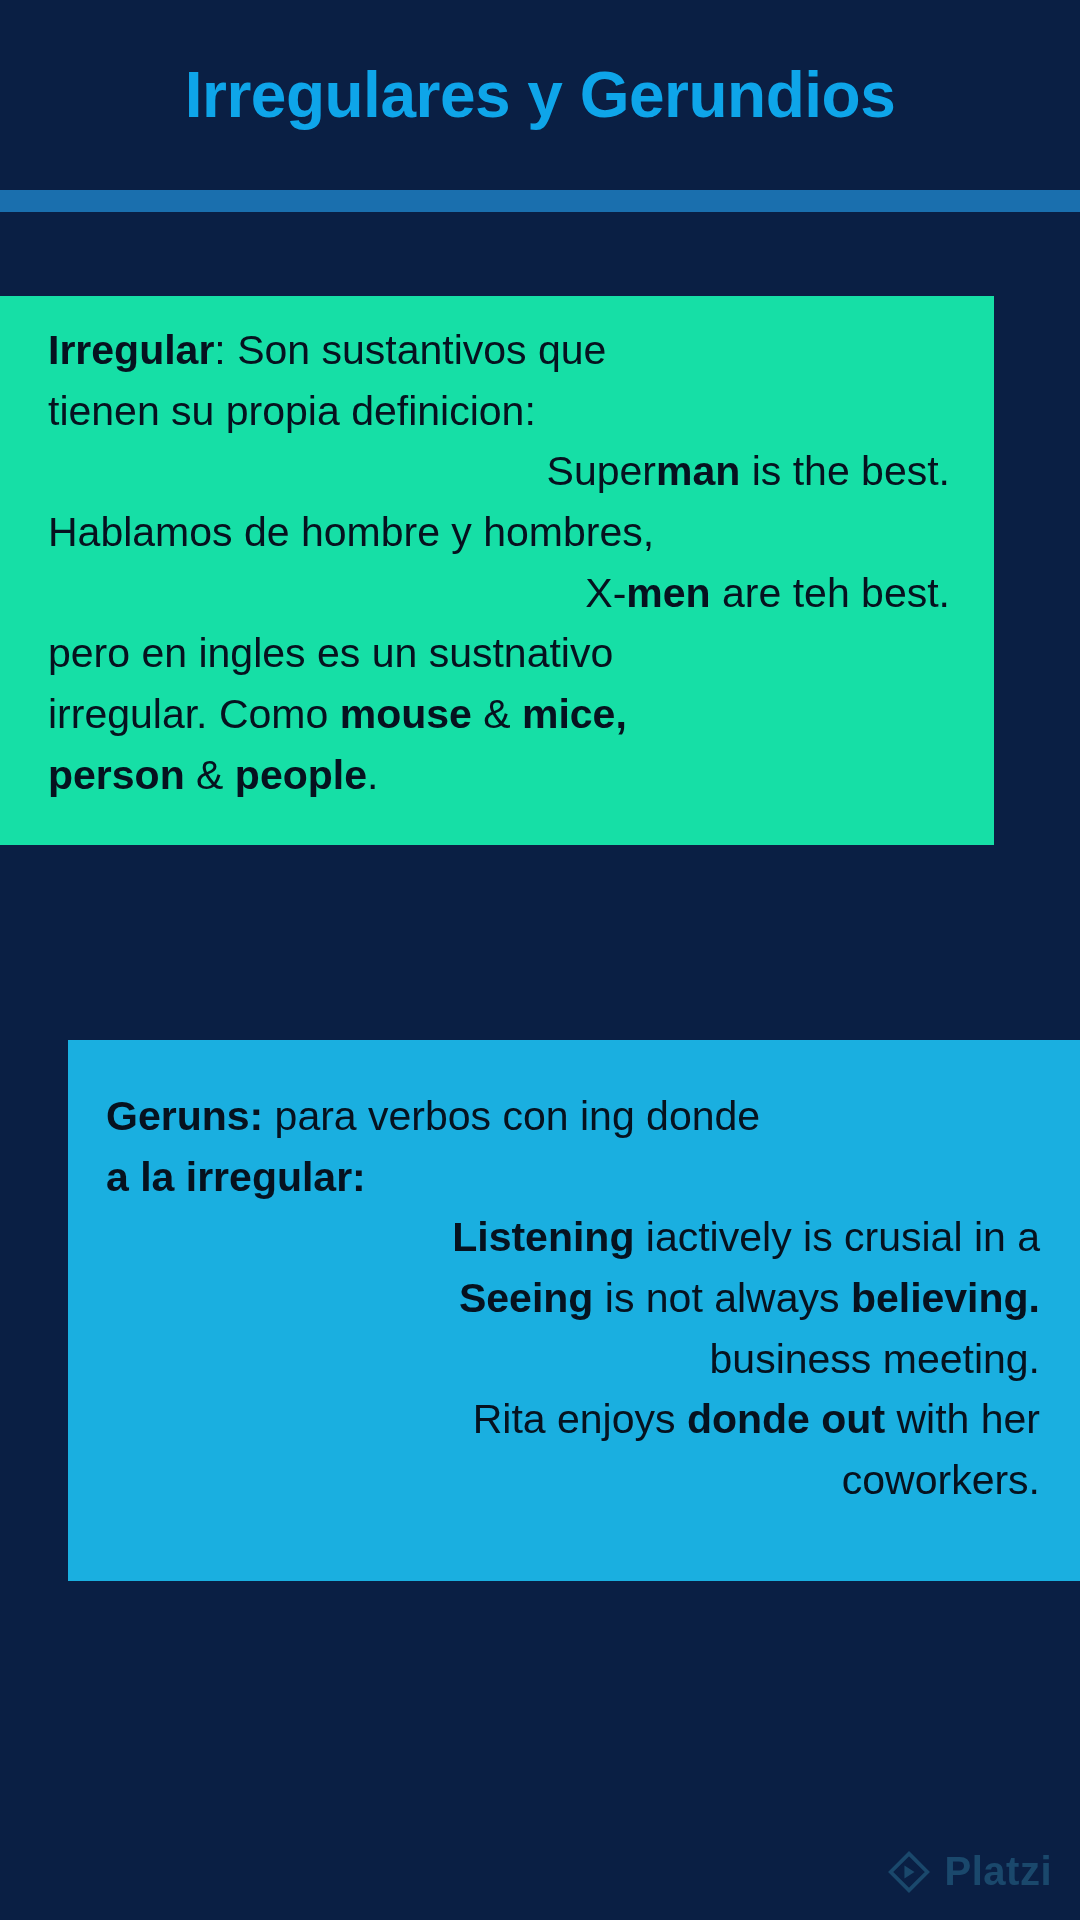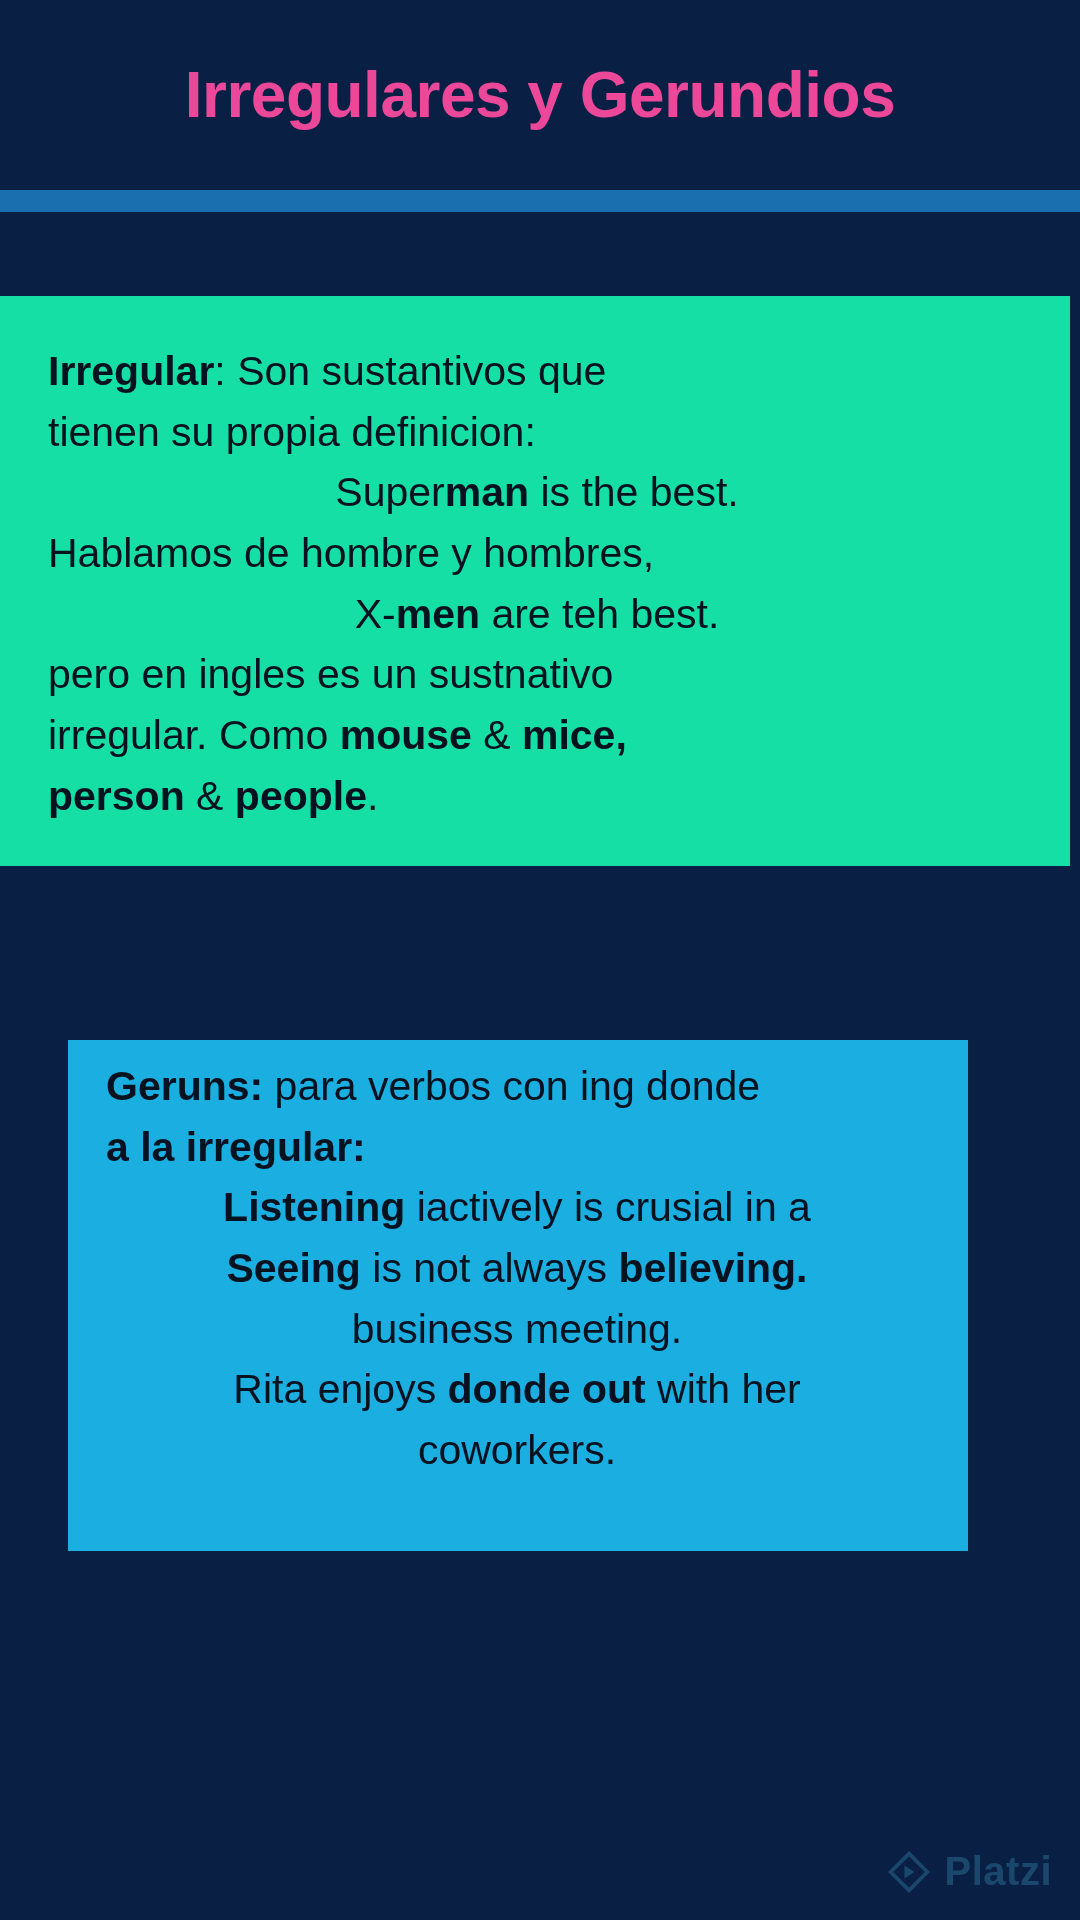--- a/index.html
+++ b/index.html
@@ -29,21 +29,21 @@
     top: 0;
     left: 0;
     width: 1080px;
     height: 190px;
     display: flex;
     align-items: center;
     justify-content: center;
   }
 
   .title {
-    color: #ec4899;
+    color: #0ea5e9;
     font-size: 64px;
     font-weight: bold;
     letter-spacing: -0.5px;
     text-align: center;
     line-height: 1.1;
     white-space: nowrap;
   }
 
   .title-rule {
     position: absolute;
@@ -58,35 +58,35 @@
   .card {
     position: absolute;
     color: #06121f;
     font-size: 41px;
     line-height: 1.48;
   }
 
   .card-irregular {
     top: 296px;
     left: 0;
-    width: 1070px;
+    width: 994px;
     background: #16dfa6;
-    padding: 45px 44px 40px 48px;
+    padding: 24px 44px 40px 48px;
   }
 
   .card-gerund {
     top: 1040px;
     left: 68px;
-    width: 900px;
+    width: 1012px;
     background: #1aafe0;
-    padding: 16px 40px 70px 38px;
+    padding: 46px 40px 70px 38px;
   }
 
   .line { display: block; }
-  .line.center { text-align: center; }
+  .line.center { text-align: right; }
   b { font-weight: bold; }
 
   
   .watermark {
     position: absolute;
     right: 28px;
     bottom: 26px;
     display: flex;
     align-items: center;
     gap: 14px;

